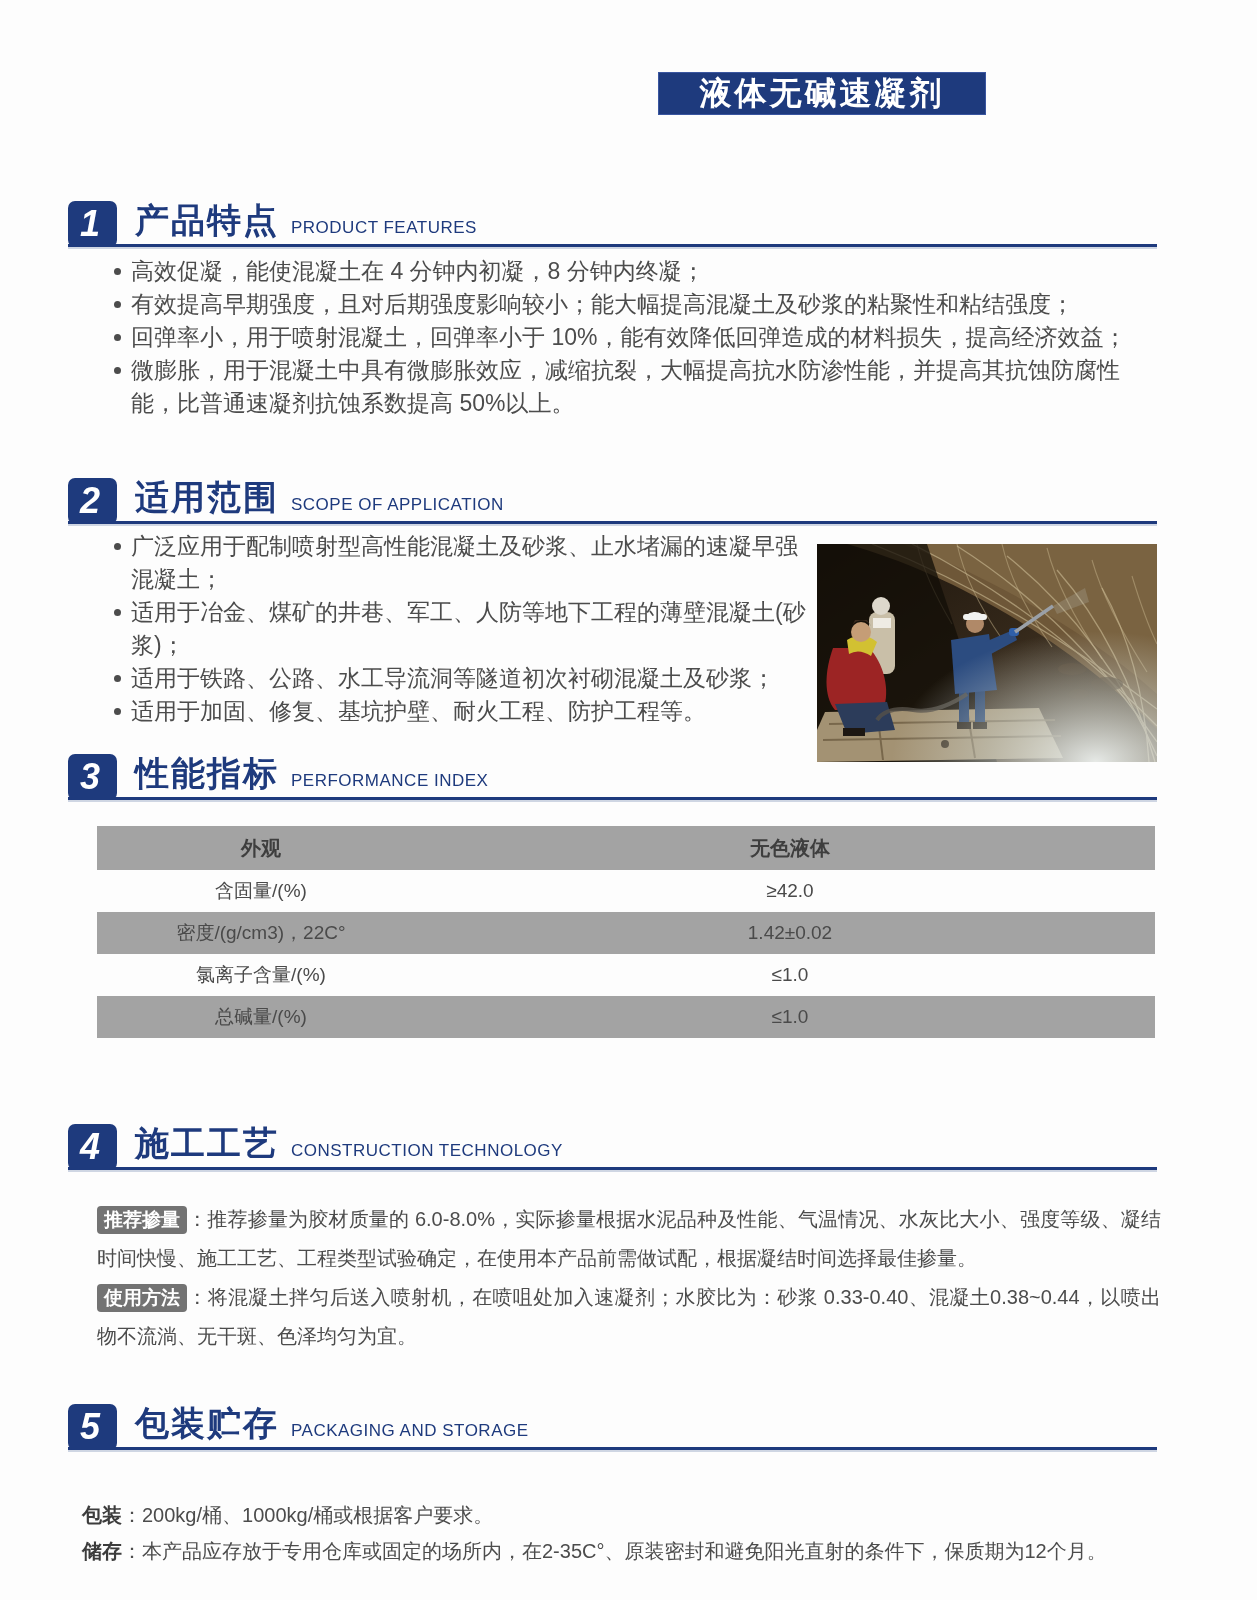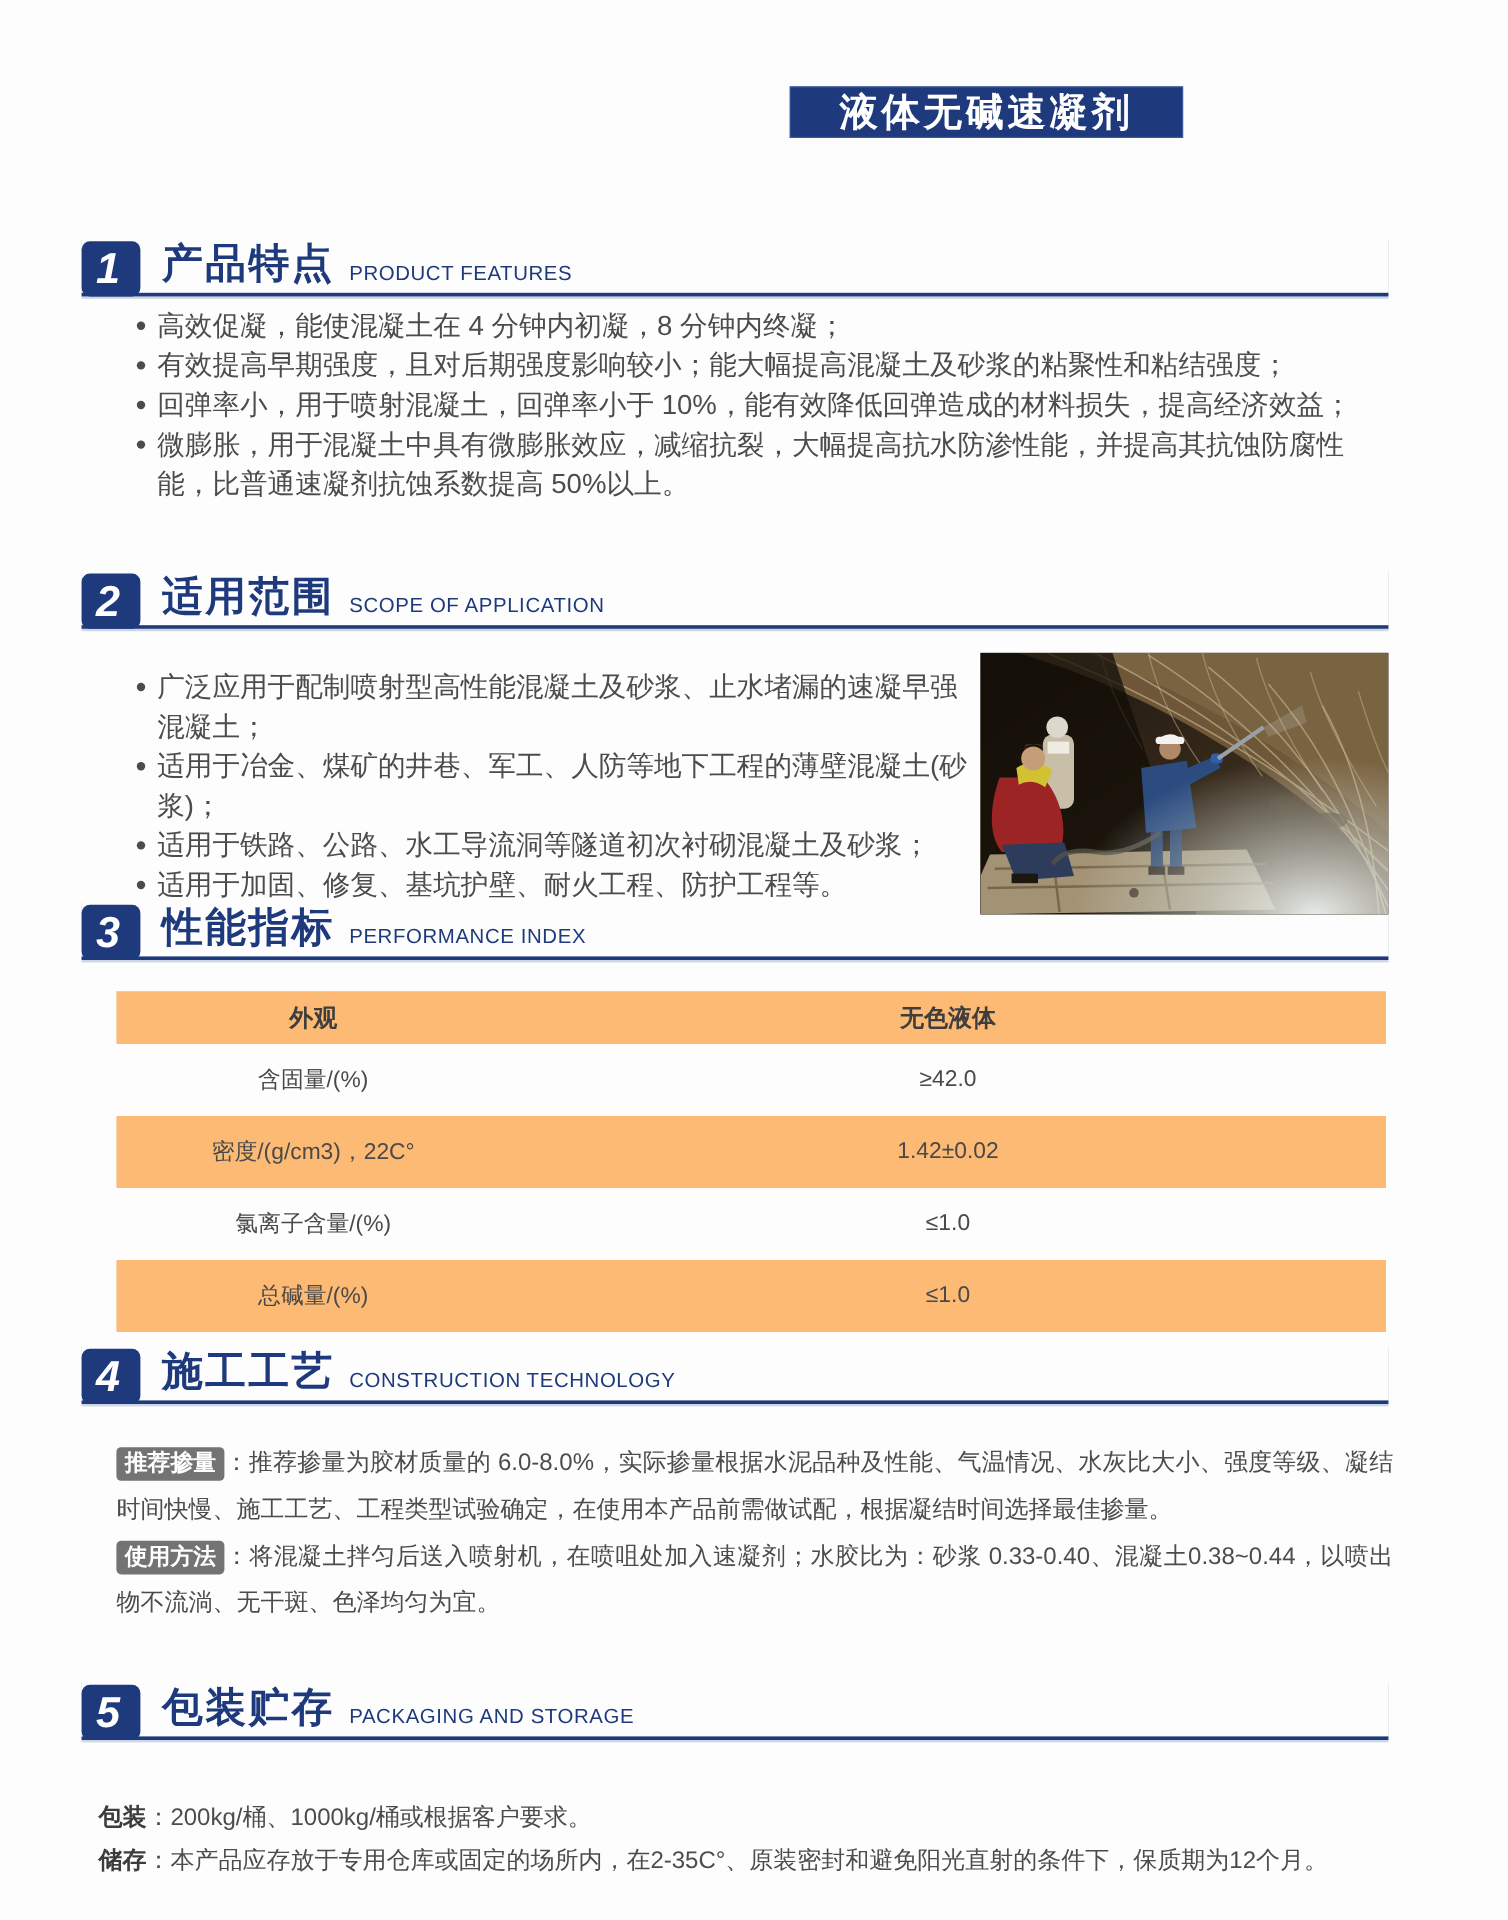--- a/index.html
+++ b/index.html
@@ -40,30 +40,30 @@
   }
   
   .bullets { list-style:none; margin-top:8px; padding-left:44px; }
   .bullets li { position:relative; font-size:23px; line-height:33px; padding-left:19px; }
   .bullets .dot {
     position:absolute; left:2px; top:13px; width:7px; height:7px;
     border-radius:50%; background:#4c4c4c;
   }
   
   .sec2-body { display:flex; }
-  .sec2-body .bullets { flex:1 1 auto; margin-top:32px; padding-right:10px; }
+  .sec2-body .bullets { flex:1 1 auto; margin-top:6px; padding-right:10px; }
   .photo {
     flex:0 0 auto; width:340px; height:218px; margin-top:20px;
     background:#2a2015; overflow:hidden;
   }
   .photo svg { display:block; }
   
   .ptable { margin:26px 0 0 29px; width:1058px; }
-  .trow { display:flex; align-items:center; height:60px; font-size:19px; color:#4a4a4a; }
-  .trow.gray { background:#fdba74; }
+  .trow { display:flex; align-items:center; height:42px; font-size:19px; color:#4a4a4a; }
+  .trow.gray { background:#a3a3a3; }
   .trow.head { height:44px; font-weight:bold; font-size:20px; color:#3e3e3e; }
   .trow .c1 { width:31%; text-align:center; }
   .trow .c2 { width:69%; text-align:center; }
   
   .paras { margin:30px 0 0 29px; width:1064px; }
   .para { font-size:20px; line-height:39px; text-align:justify; }
   .badge {
     display:inline-block; background:#737373; color:#fff; font-weight:bold;
     font-size:19px; line-height:28px; padding:0 7px; border-radius:4px;
     vertical-align:baseline;

